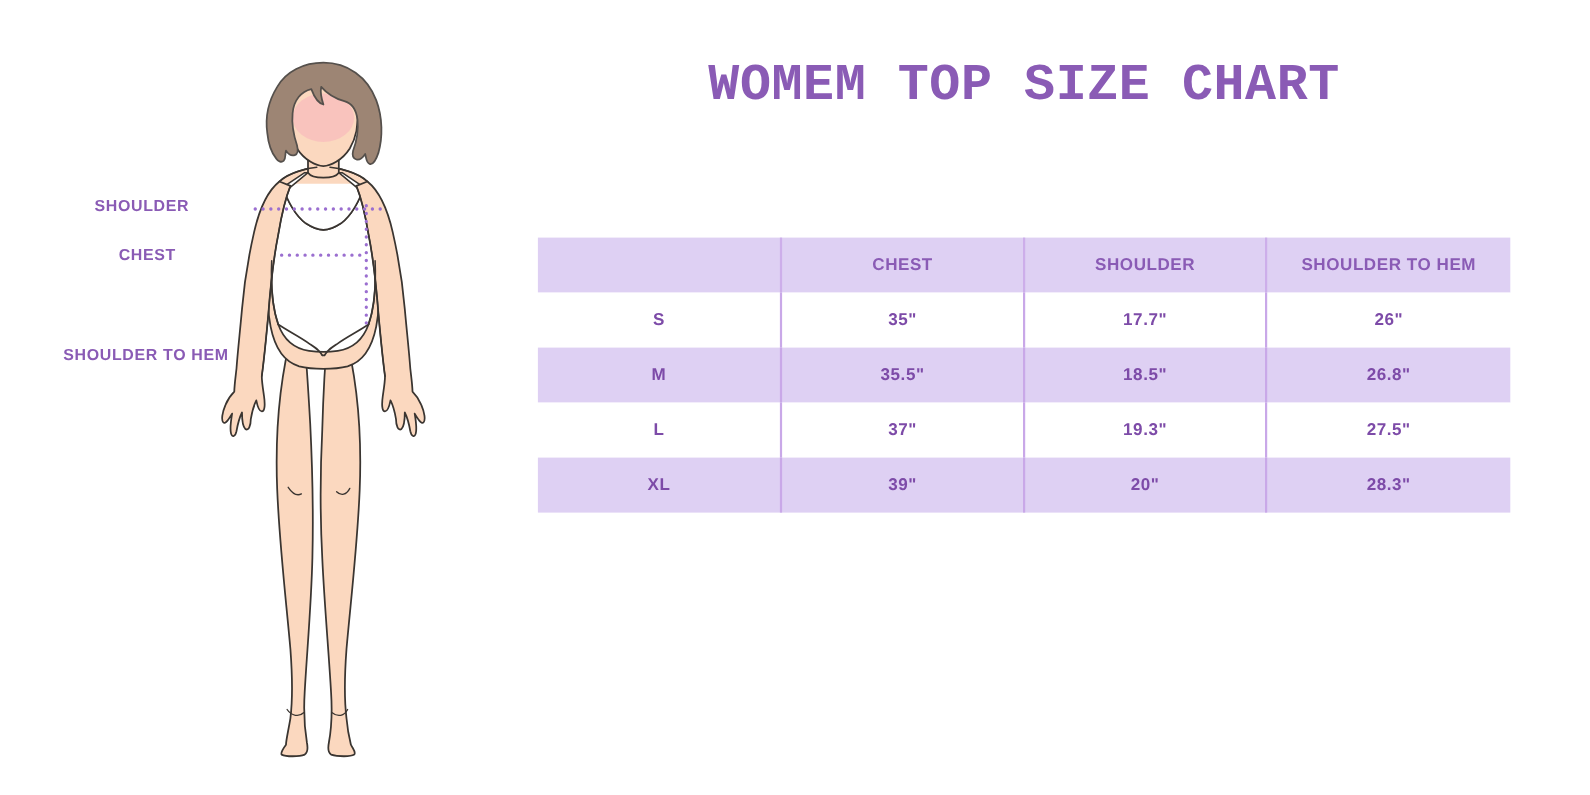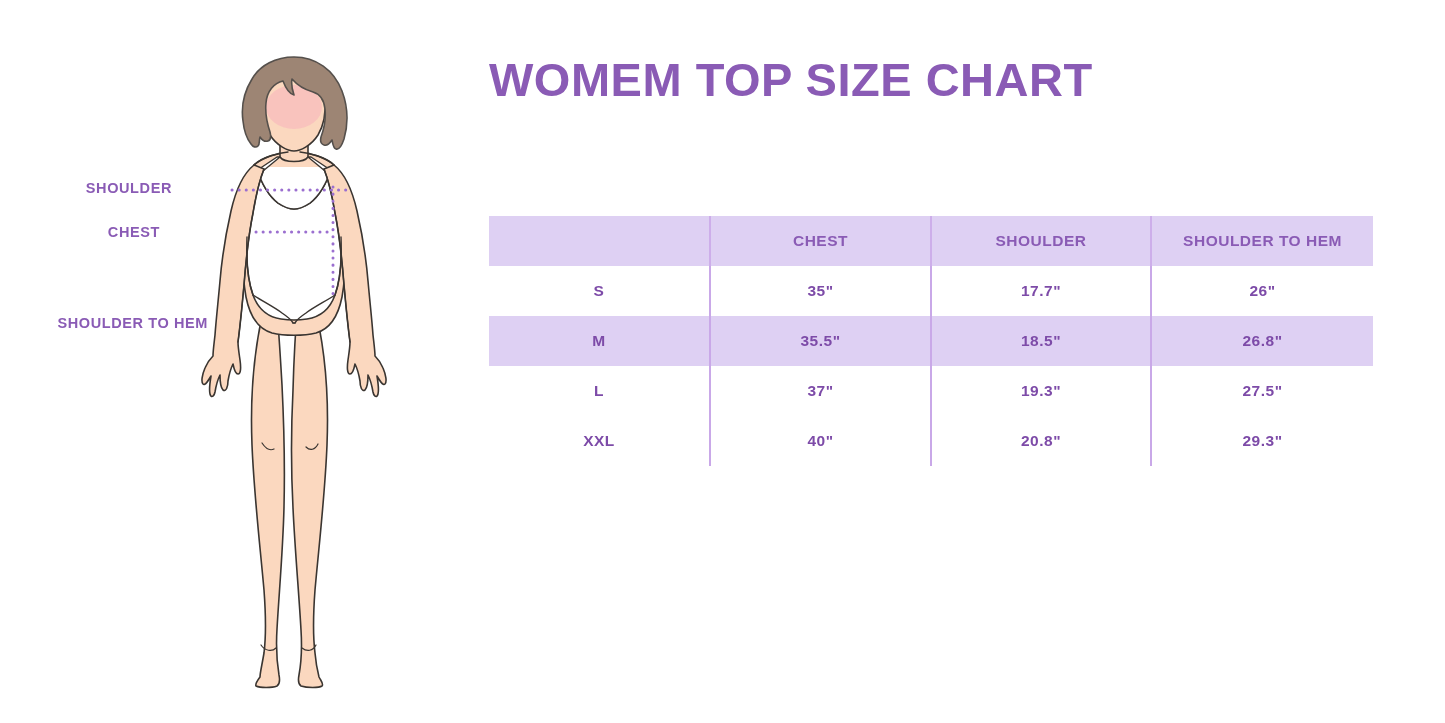--- a/index.html
+++ b/index.html
@@ -16,26 +16,27 @@
     height: 723px;
     background: #ffffff;
   }
 
   
   #chart-title {
     position: absolute;
     left: 489px;
     top: 52px;
     width: 884px;
+    text-align: center;
     font-size: 47px;
     font-weight: 700;
     letter-spacing: 0.5px;
     color: #8a5bb5;
     white-space: nowrap;
-    font-family: Liberation Sans, sans-serif;
+    font-family: Liberation Mono, monospace;
   }
 
   
   #figure-illustration {
     position: absolute;
     left: 180px;
     top: 45px;
     width: 230px;
     height: 645px;
   }
@@ -318,22 +319,22 @@
         <td>35.5"</td>
         <td>18.5"</td>
         <td>26.8"</td>
       </tr>
       <tr class="row-odd">
         <td>L</td>
         <td>37"</td>
         <td>19.3"</td>
         <td>27.5"</td>
       </tr>
-      <tr class="row-odd">
-        <td>XXL</td>
-        <td>40"</td>
-        <td>20.8"</td>
-        <td>29.3"</td>
+      <tr class="row-even">
+        <td>XL</td>
+        <td>39"</td>
+        <td>20"</td>
+        <td>28.3"</td>
       </tr>
     </tbody>
   </table>
 
 </div>
 
 </body></html>

